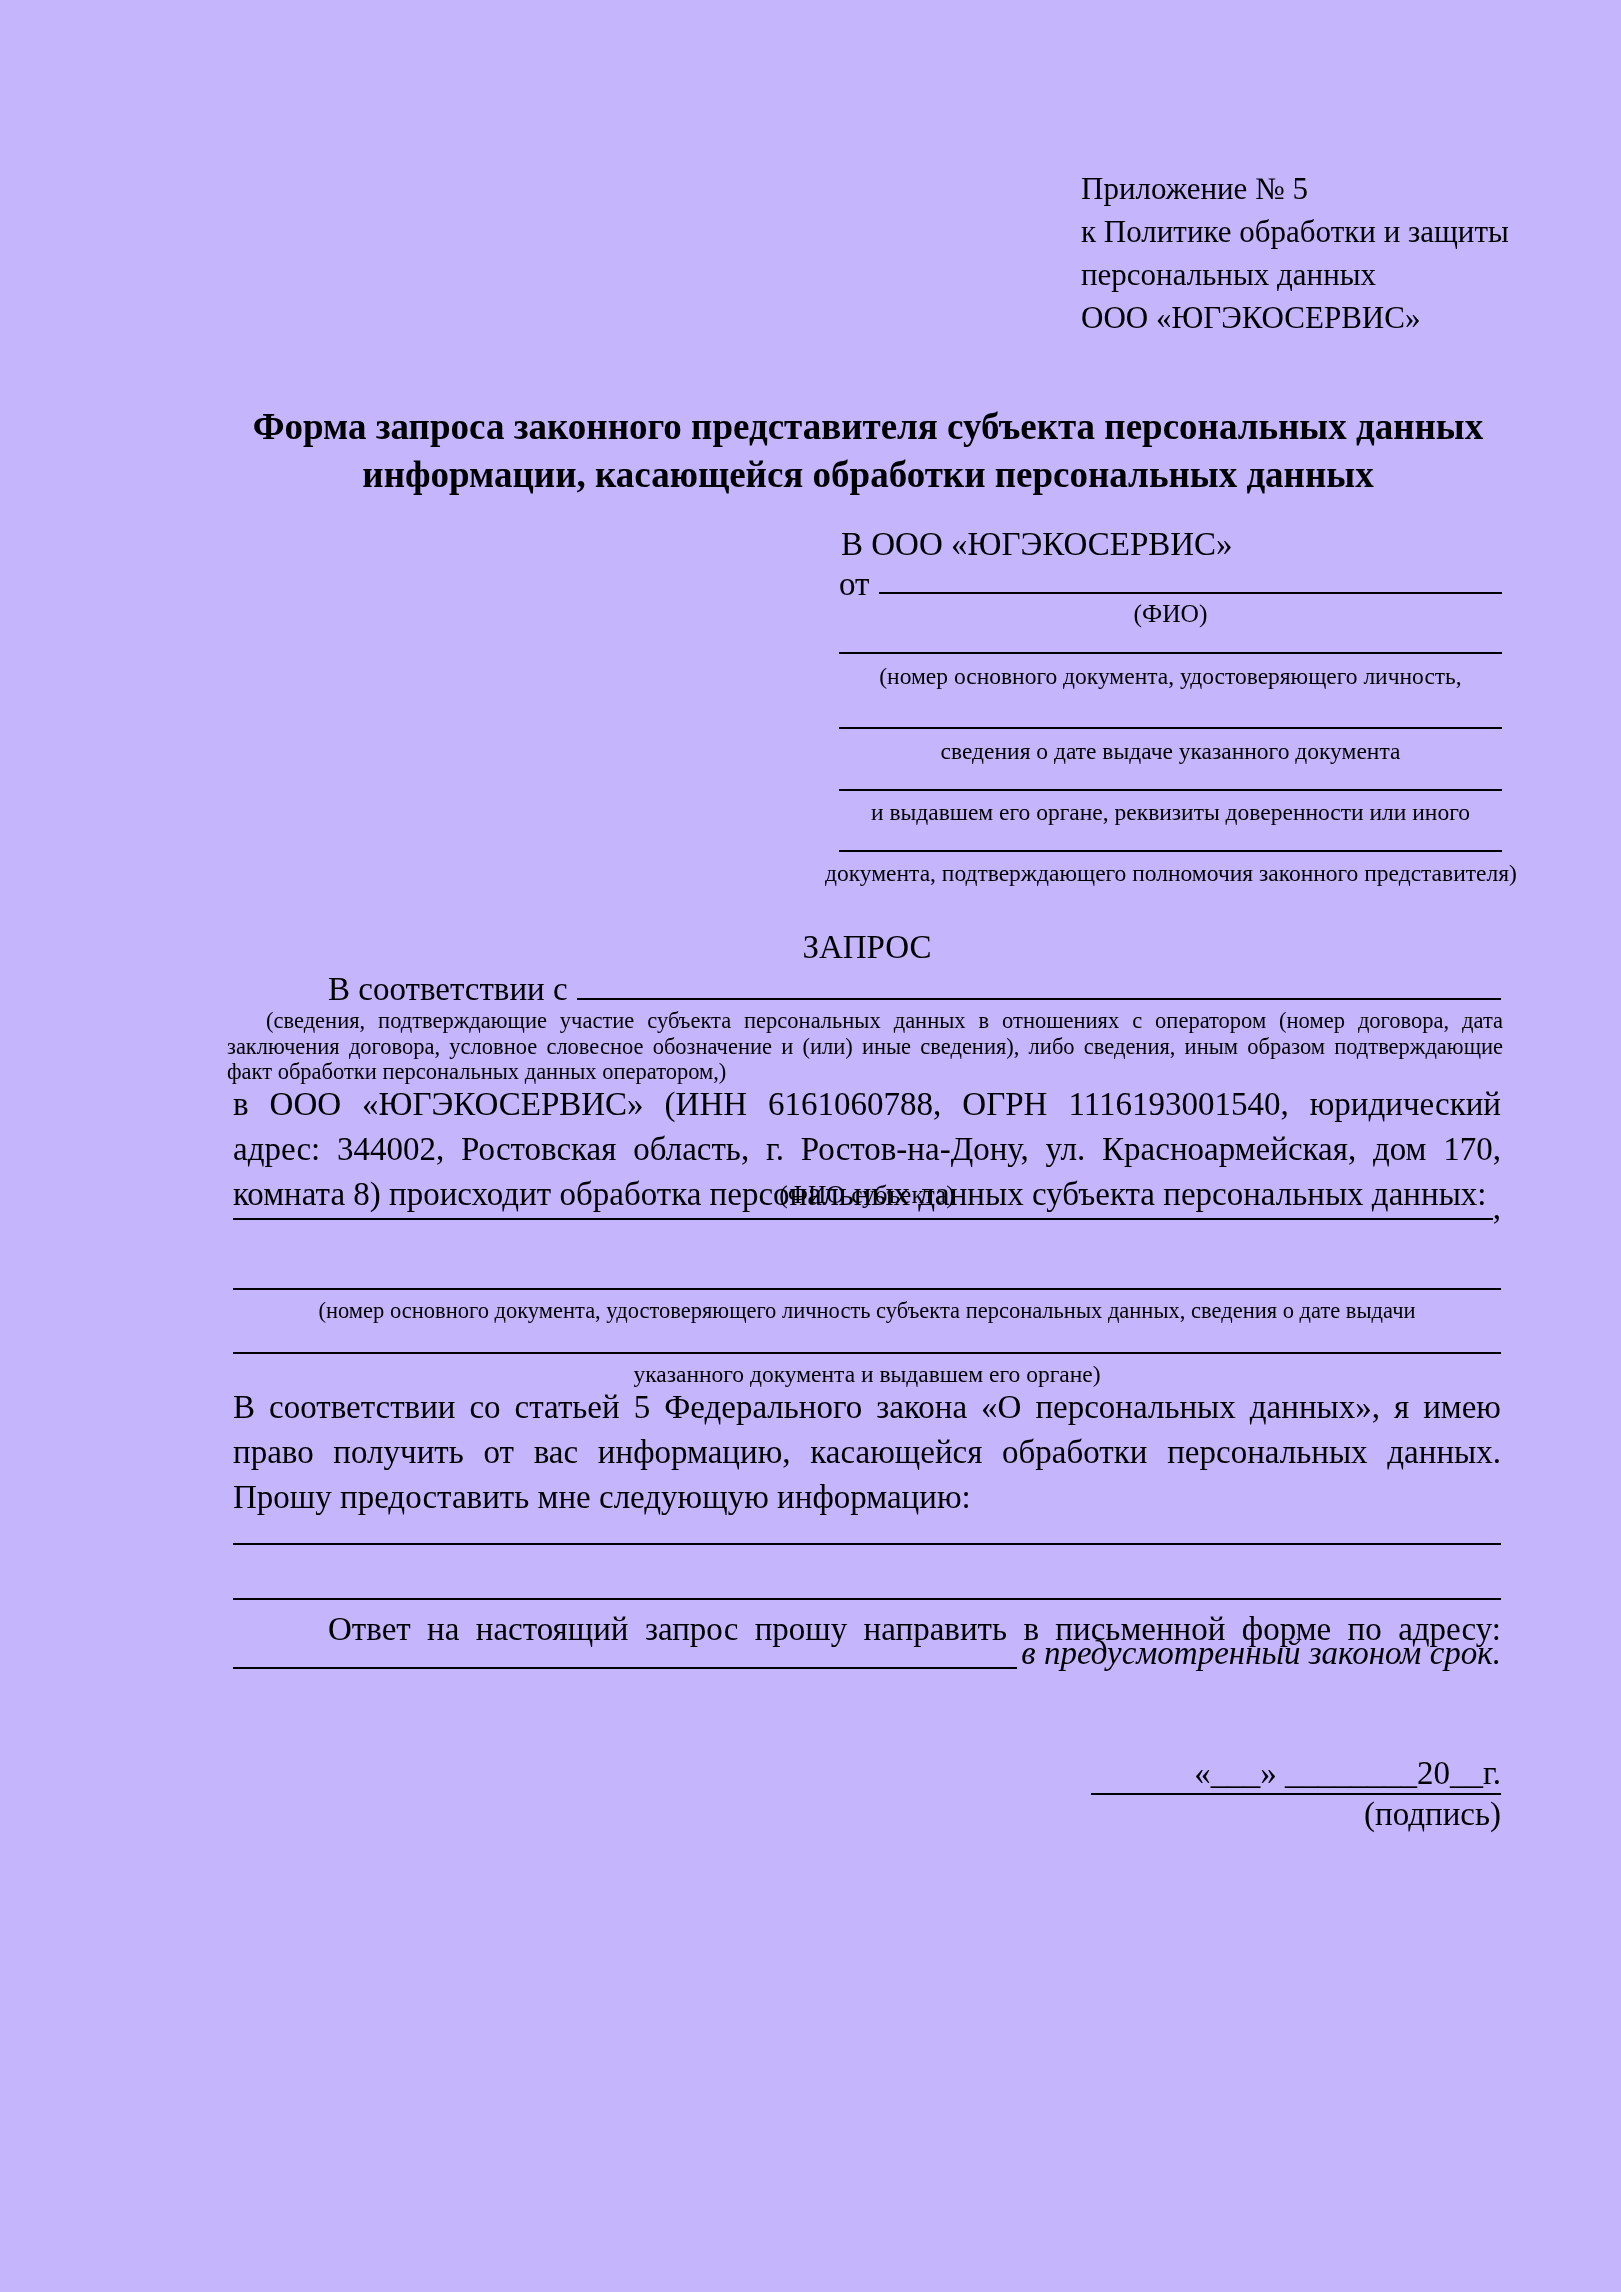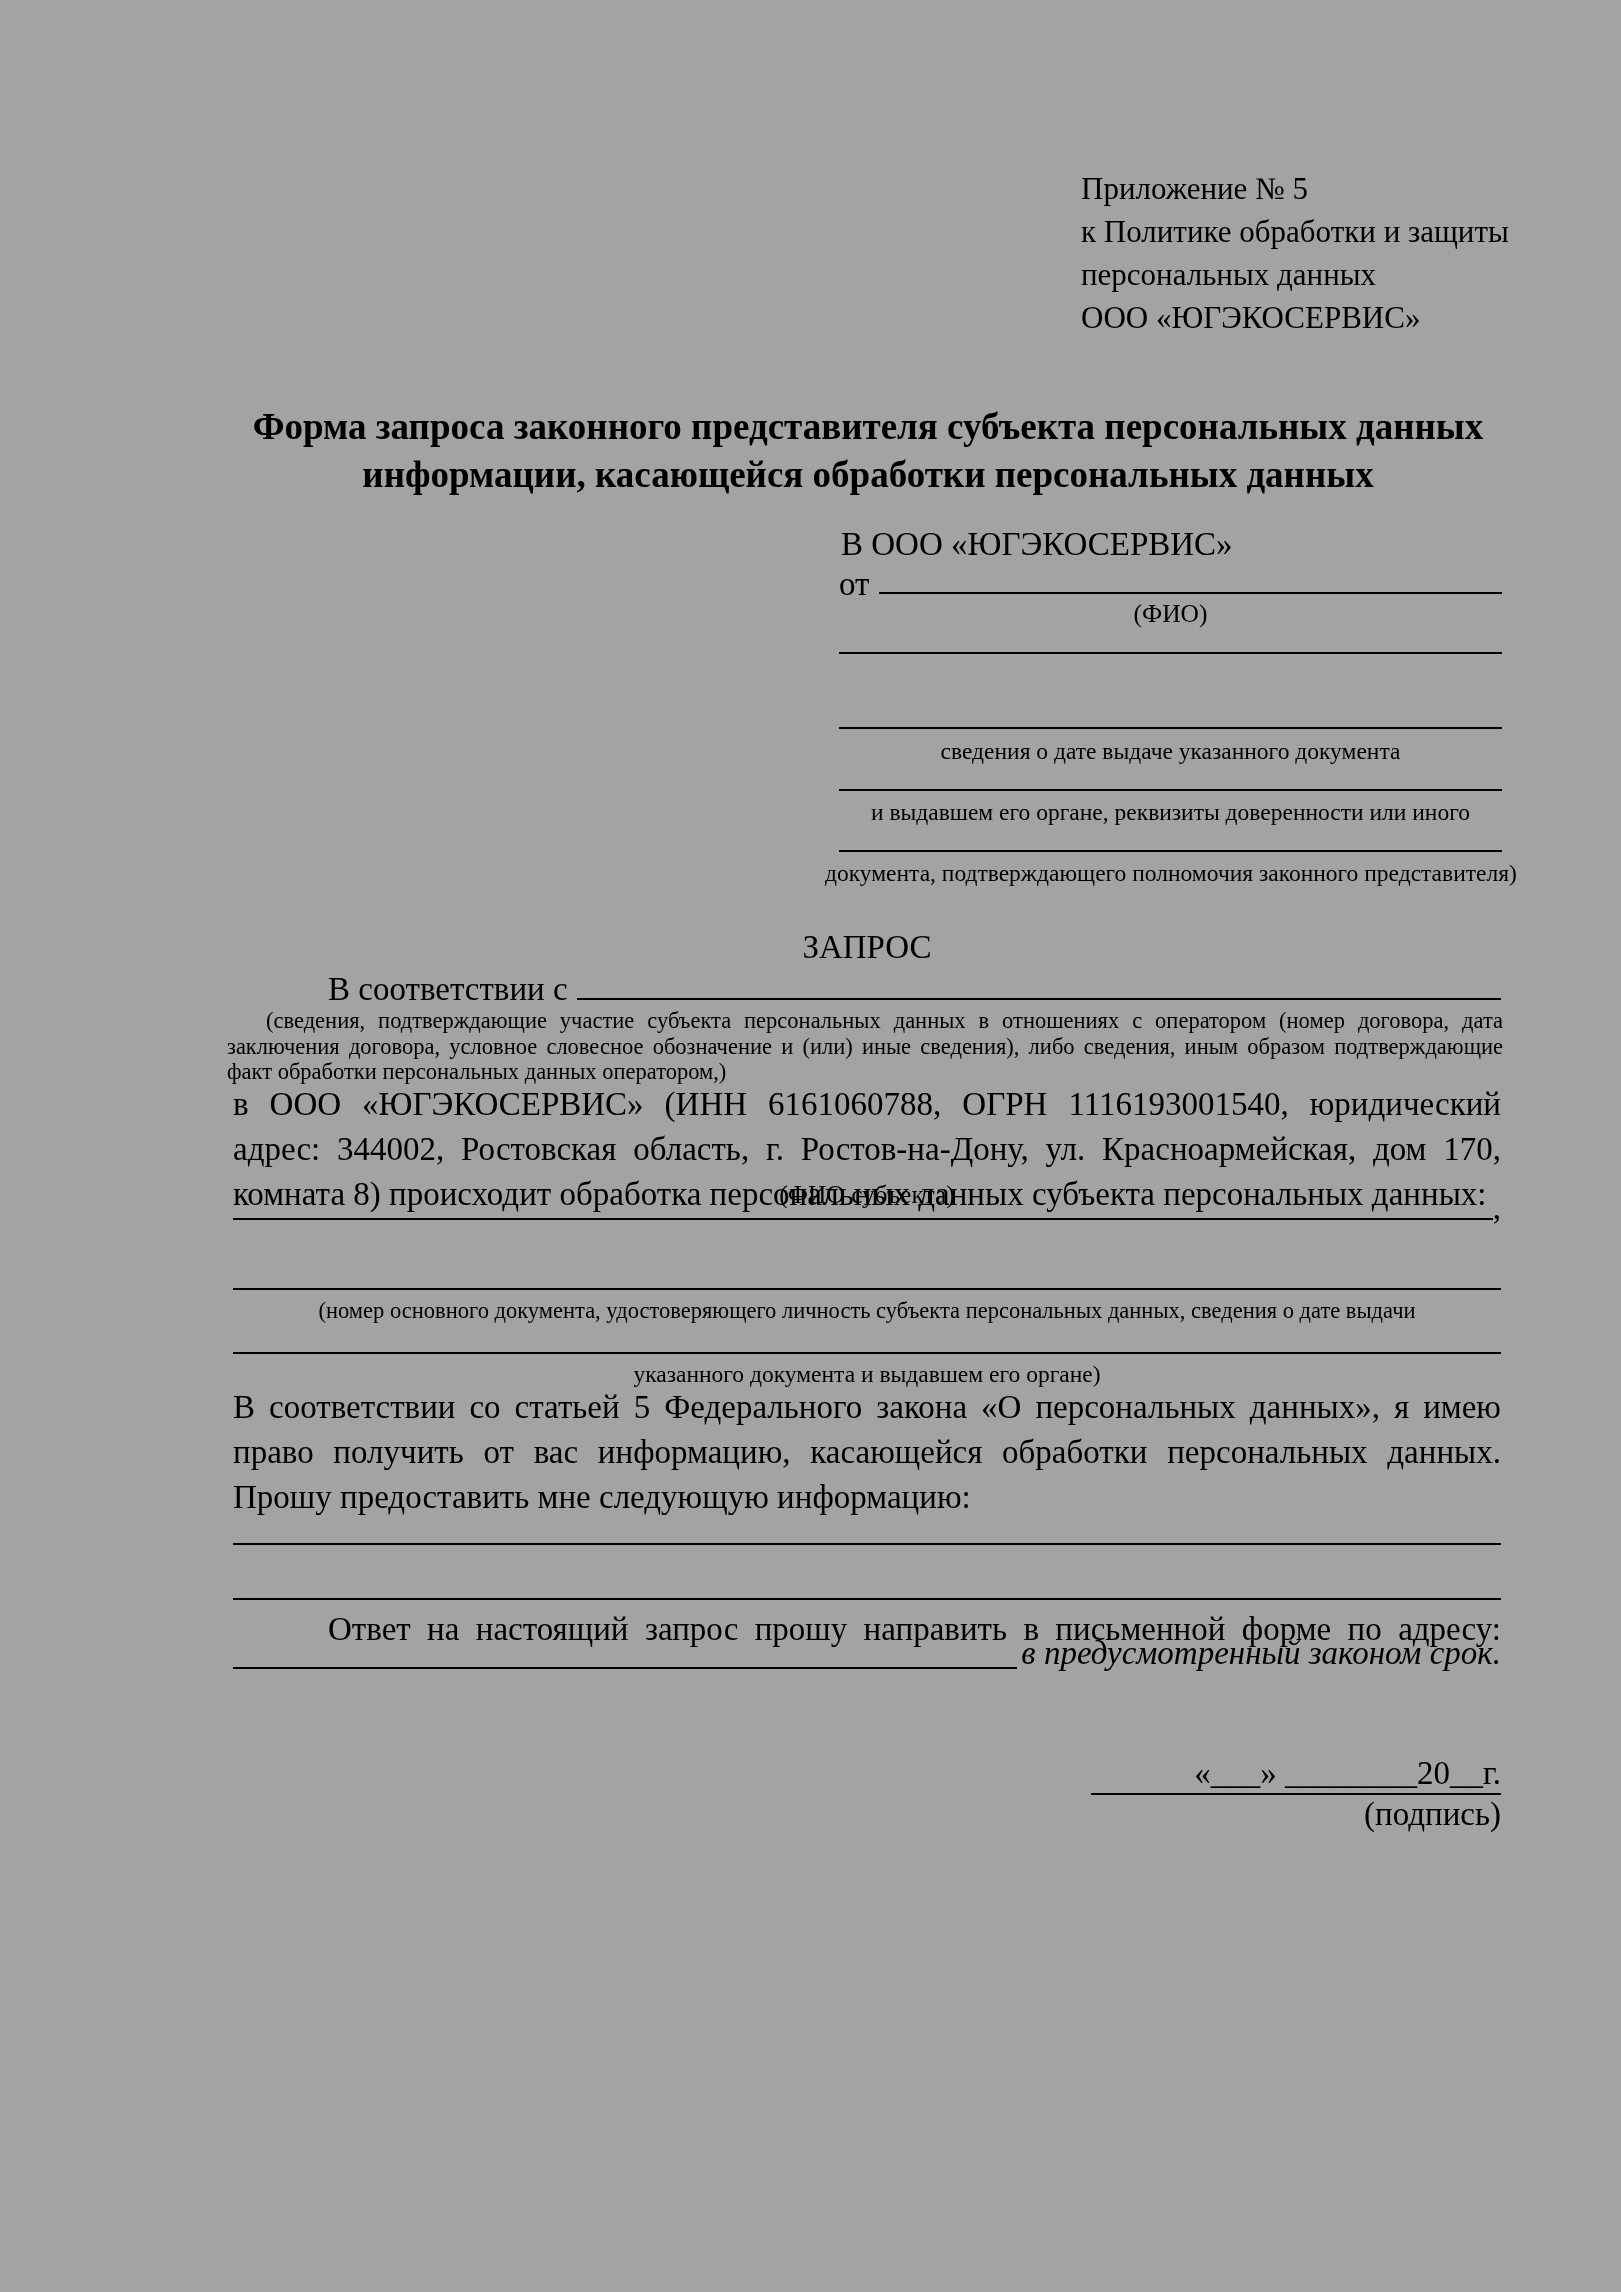--- a/index.html
+++ b/index.html
@@ -1,19 +1,19 @@
 <!DOCTYPE html>
 <html lang="ru"><head>
 <meta charset="utf-8">
 <style>
   html,body{margin:0;padding:0;background:#e8e8e8;}
   .page{
     position:relative;
     width:1621px;height:2293px;
-    background:#a3a3a3;
+    background:#c4b5fd;
     color:#000000;
     font-family:"Liberation Serif","DejaVu Serif",serif;
     overflow:hidden;
   }
   .abs{position:absolute;}
   .body-text{font-size:33px;line-height:45px;}
   .justify{text-align:justify;}
   .nowrap{white-space:nowrap;}
   
   .hr{position:absolute;height:0;border-top:2.9px solid #000;}
@@ -71,20 +71,21 @@
 
   <div class="abs addr-to">В ООО «ЮГЭКОСЕРВИС»</div>
 
   <div class="abs row addr-from">
     <span>от</span>
     <span class="fill"></span>
   </div>
   <div class="abs cap cap-fio">(ФИО)</div>
 
   <div class="hr" style="left:839px;top:652px;width:663px;"></div>
+  <div class="abs cap rb-cap" style="top:663px;">(номер основного документа, удостоверяющего личность,</div>
 
   <div class="hr" style="left:839px;top:727px;width:663px;"></div>
   <div class="abs cap rb-cap" style="top:738px;">сведения о дате выдаче указанного документа</div>
 
   <div class="hr" style="left:839px;top:789px;width:663px;"></div>
   <div class="abs cap rb-cap" style="top:799px;">и выдавшем его органе, реквизиты доверенности или иного</div>
 
   <div class="hr" style="left:839px;top:850px;width:663px;"></div>
   <div class="abs cap nowrap" style="left:825px;top:860px;width:678px;">документа, подтверждающего полномочия законного представителя)</div>
 

